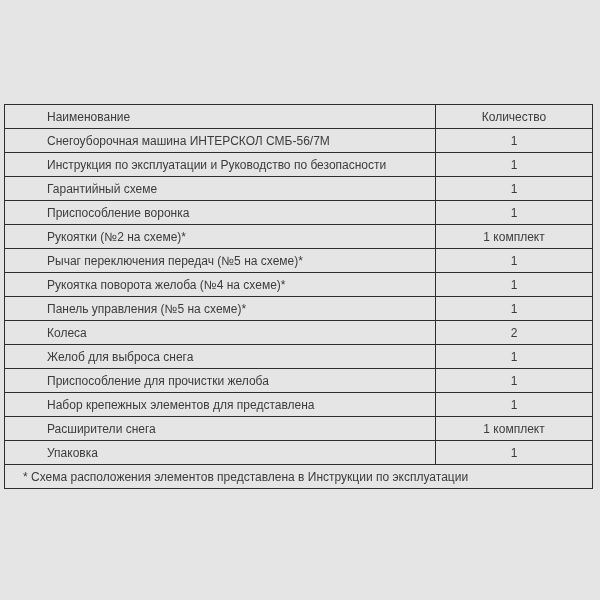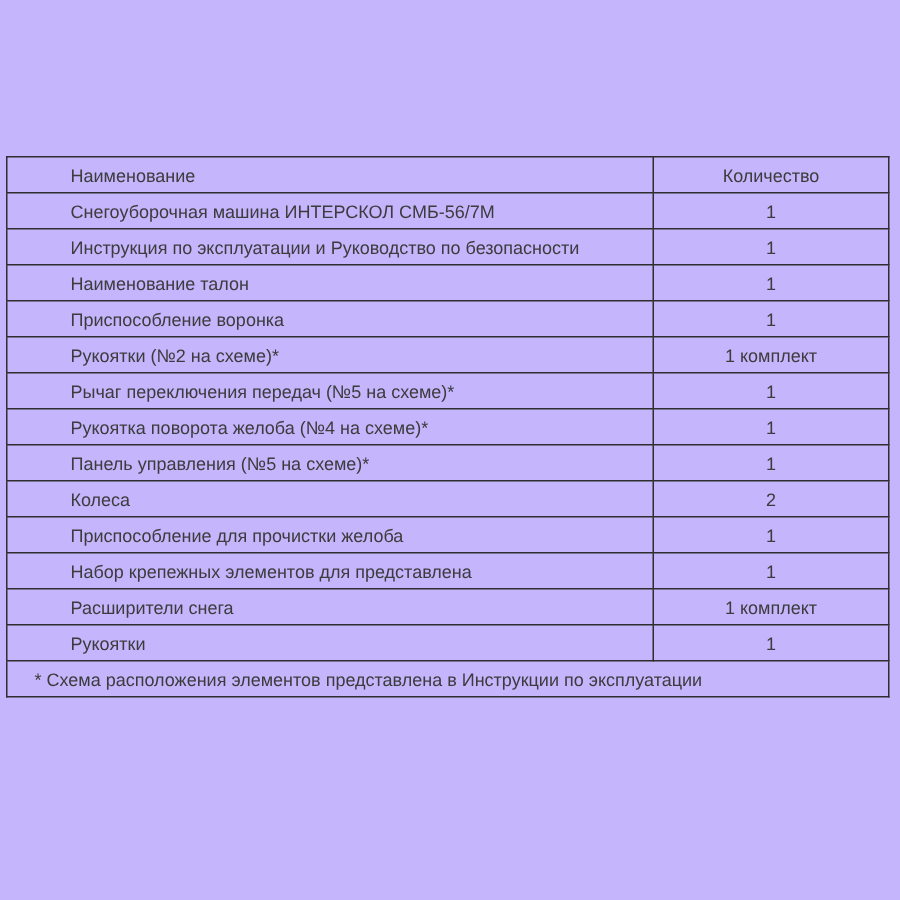--- a/index.html
+++ b/index.html
@@ -4,21 +4,21 @@
 <style>
   html, body {
     margin: 0;
     padding: 0;
     background: #ffffff;
   }
   .page {
     position: relative;
     width: 600px;
     height: 600px;
-    background: #c4b5fd;
+    background: #e5e5e5;
     font-family: "Liberation Sans", sans-serif;
     overflow: hidden;
   }
   table.packing-table {
     position: absolute;
     left: 4px;
     top: 104px;
     width: 588px;
     border-collapse: collapse;
     table-layout: fixed;
@@ -71,21 +71,21 @@
     <tbody id="rows">
         <tr>
           <td class="name-col">Снегоуборочная машина ИНТЕРСКОЛ СМБ-56/7М</td>
           <td class="qty-col">1</td>
         </tr>
         <tr>
           <td class="name-col">Инструкция по эксплуатации и Руководство по безопасности</td>
           <td class="qty-col">1</td>
         </tr>
         <tr>
-          <td class="name-col">Наименование талон</td>
+          <td class="name-col">Гарантийный схеме</td>
           <td class="qty-col">1</td>
         </tr>
         <tr>
           <td class="name-col">Приспособление воронка</td>
           <td class="qty-col">1</td>
         </tr>
         <tr>
           <td class="name-col">Рукоятки (№2 на схеме)*</td>
           <td class="qty-col">1 комплект</td>
         </tr>
@@ -99,33 +99,37 @@
         </tr>
         <tr>
           <td class="name-col">Панель управления (№5 на схеме)*</td>
           <td class="qty-col">1</td>
         </tr>
         <tr>
           <td class="name-col">Колеса</td>
           <td class="qty-col">2</td>
         </tr>
         <tr>
+          <td class="name-col">Желоб для выброса снега</td>
+          <td class="qty-col">1</td>
+        </tr>
+        <tr>
           <td class="name-col">Приспособление для прочистки желоба</td>
           <td class="qty-col">1</td>
         </tr>
         <tr>
           <td class="name-col">Набор крепежных элементов для представлена</td>
           <td class="qty-col">1</td>
         </tr>
         <tr>
           <td class="name-col">Расширители снега</td>
           <td class="qty-col">1 комплект</td>
         </tr>
         <tr>
-          <td class="name-col">Рукоятки</td>
+          <td class="name-col">Упаковка</td>
           <td class="qty-col">1</td>
         </tr>
       </tbody>
     <tfoot>
       <tr>
         <td colspan="2" class="footnote">* Схема расположения элементов представлена в Инструкции по эксплуатации</td>
       </tr>
     </tfoot>
   </table>
 </div>

